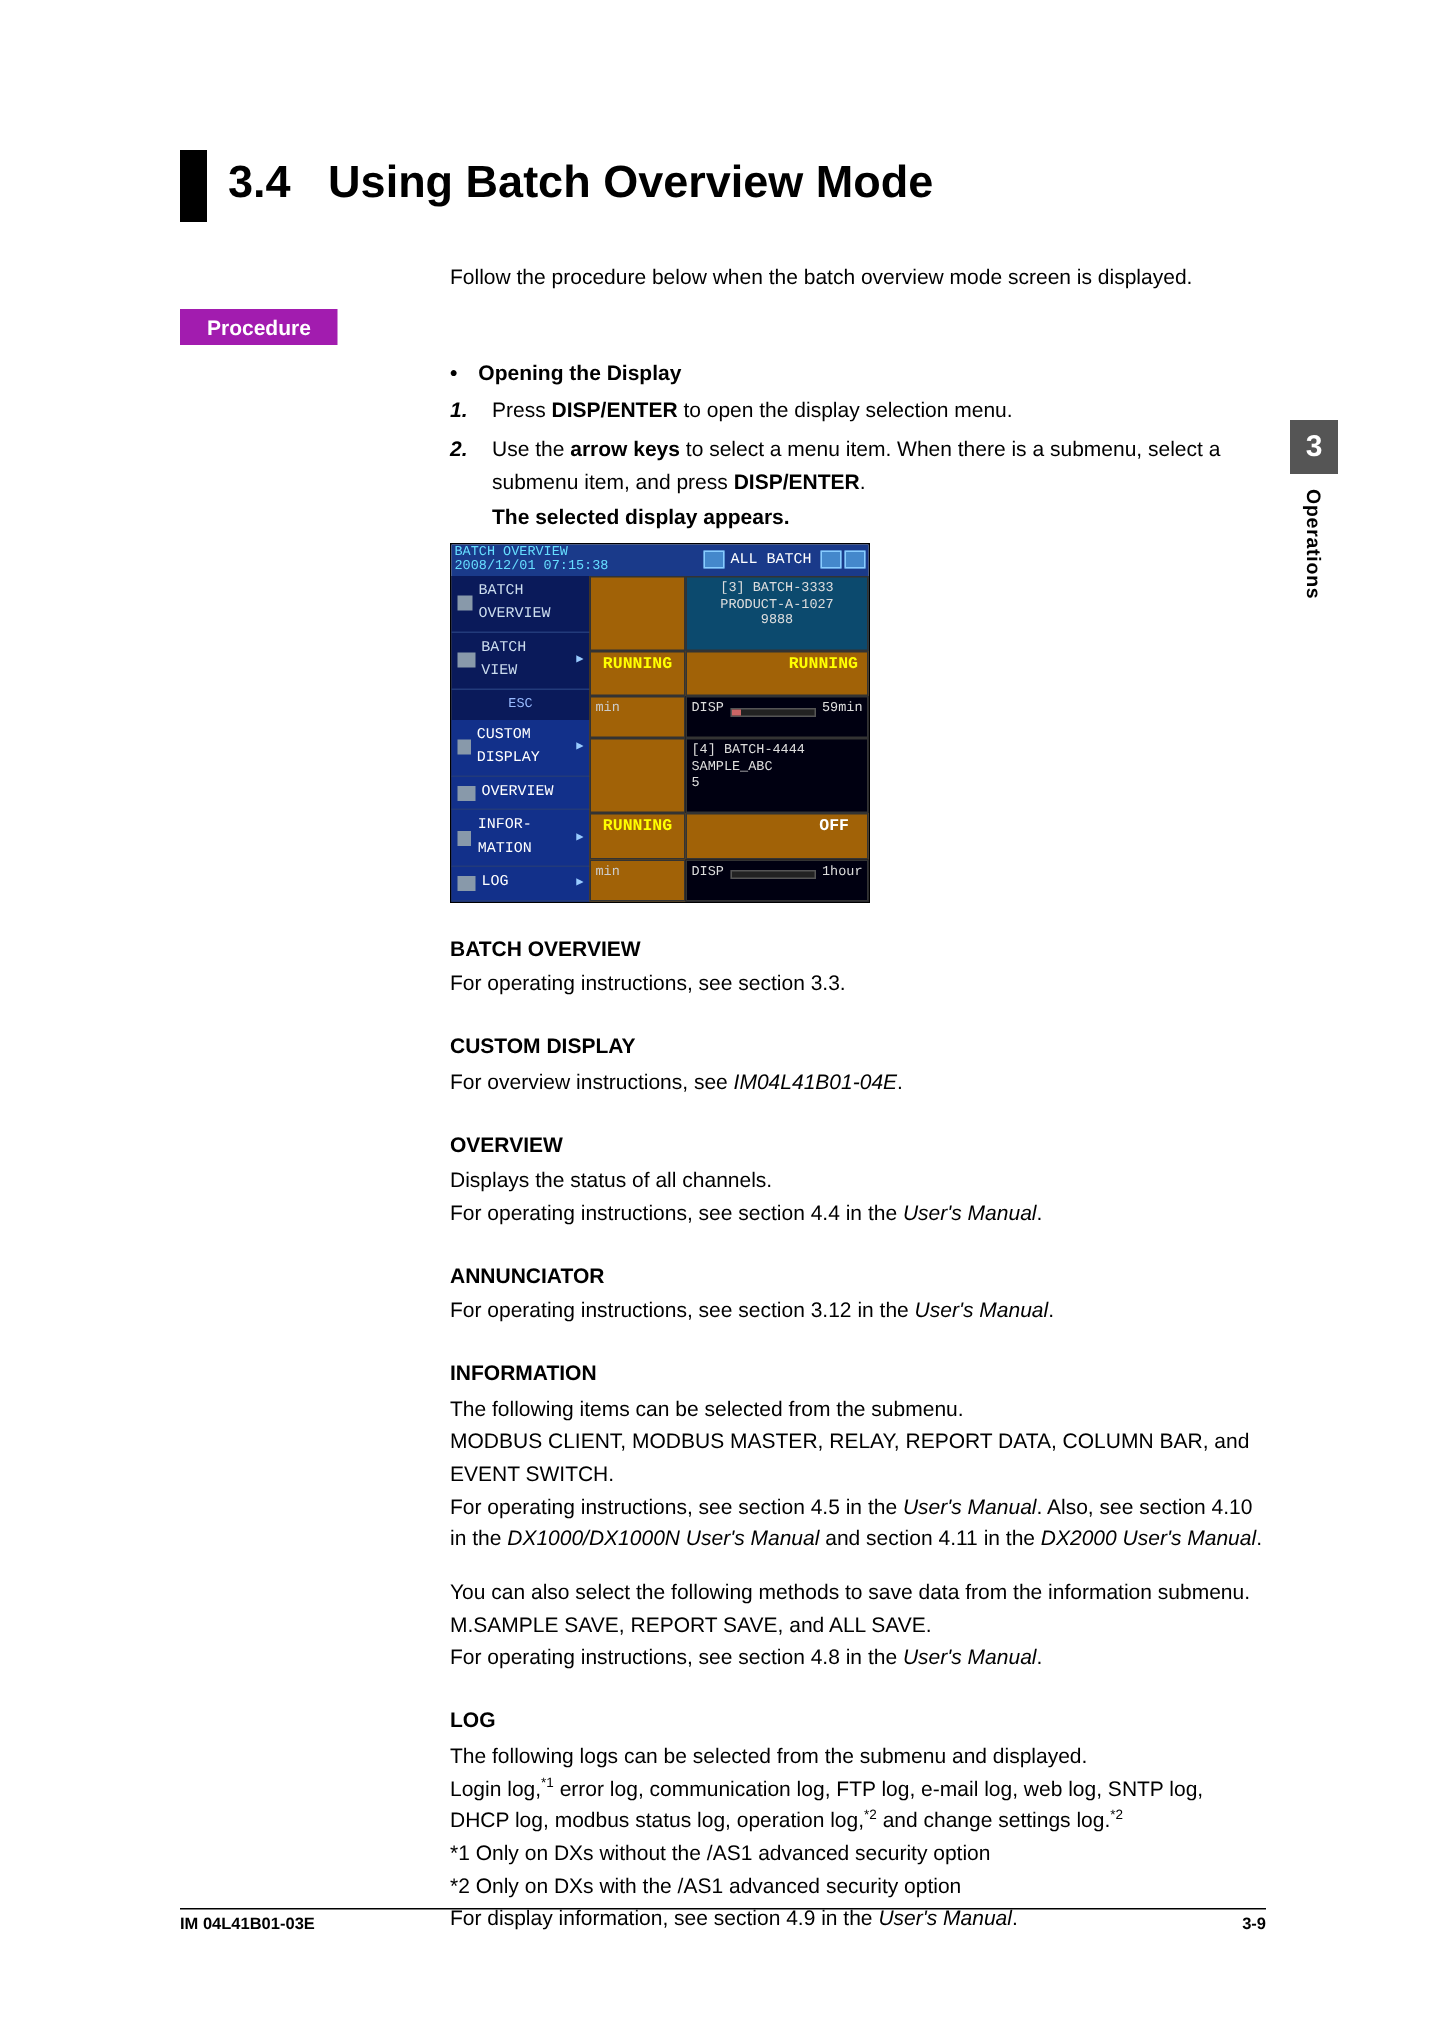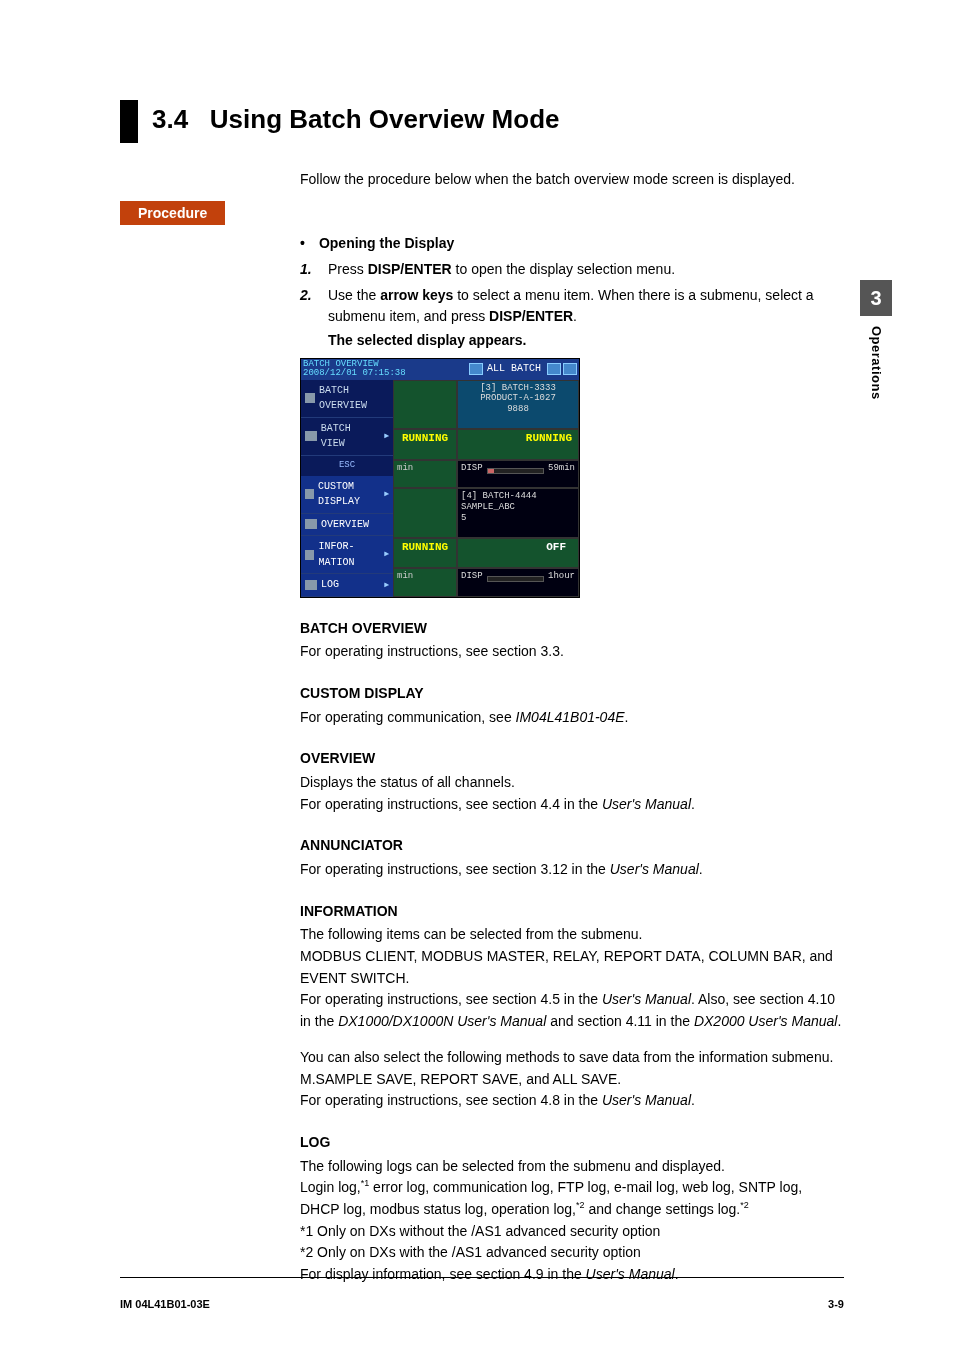--- a/index.html
+++ b/index.html
@@ -3,53 +3,53 @@
 <meta charset="utf-8">
 <style>
   * { box-sizing: border-box; margin: 0; padding: 0; }
   html, body { width: 954px; height: 1350px; background: #fff; font-family: Arial, Helvetica, sans-serif; color: #000; }
   .page { position: relative; width: 954px; height: 1350px; padding: 100px 110px 60px 120px; }
   .side-tab { position: absolute; right: 62px; top: 280px; display: flex; flex-direction: column; align-items: center; }
   .side-tab-num { background: #555; color: #fff; width: 32px; height: 36px; display: flex; align-items: center; justify-content: center; font-size: 20px; font-weight: bold; }
   .side-tab-label { writing-mode: vertical-rl; font-size: 13px; font-weight: bold; margin-top: 10px; letter-spacing: .5px; }
   .title-row { display: flex; align-items: flex-start; }
   .title-bar { width: 18px; background: #000; margin-right: 14px; align-self: stretch; }
-  .title-text { font-size: 26px; font-weight: bold; line-height: 1.05; padding: 6px 0 10px 0; }
+  .title-text { font-size: 30px; font-weight: bold; line-height: 1.05; padding: 6px 0 10px 0; }
   .intro { margin: 28px 0 8px 180px; font-size: 14px; }
-  .proc-label { display: inline-block; background: #c2410c; color: #fff; font-size: 14px; font-weight: bold; padding: 4px 18px; margin-top: 6px; }
+  .proc-label { display: inline-block; background: #a21caf; color: #fff; font-size: 14px; font-weight: bold; padding: 4px 18px; margin-top: 6px; }
   .content { margin-left: 180px; margin-top: 8px; font-size: 14px; line-height: 1.55; }
   .bullet-head { font-weight: bold; margin-bottom: 4px; }
   .step { display: flex; margin-bottom: 4px; }
   .step-num { font-style: italic; font-weight: bold; width: 28px; flex-shrink: 0; }
   .step-body { flex: 1; }
   .step-body .sub { margin-top: 2px; font-weight: bold; }
   .bold { font-weight: bold; }
   .italic { font-style: italic; }
   .sec { margin-top: 20px; }
   .sec-head { font-weight: bold; margin-bottom: 2px; }
   .sup { font-size: 9px; vertical-align: super; }
-  .footer { position: absolute; bottom: 40px; left: 120px; right: 110px; border-top: 1px solid #000; padding-top: 20px; display: flex; justify-content: space-between; font-size: 11px; }
+  .footer { position: absolute; bottom: 61px; left: 120px; right: 110px; border-top: 1px solid #000; padding-top: 4px; display: flex; justify-content: space-between; font-size: 11px; }
   .footer .left { font-weight: bold; }
   .footer .right { font-weight: bold; }
 
   
   .shot { width: 280px; margin: 6px 0 0 0; border: 1px solid #000; font-family: "Courier New", monospace; font-size: 10px; color: #fff; }
   .shot-top { background: #1a3a8a; display: flex; align-items: center; padding: 1px 2px; }
   .shot-top .ttl { color: #6df; font-size: 9px; line-height: 1.05; flex: 1; }
   .shot-top .mid { color: #fff; font-size: 10px; margin: 0 4px; }
   .shot-top .icn { width: 14px; height: 12px; background: #48c; margin-left: 2px; border: 1px solid #8cf; }
   .shot-body { display: flex; background: #000; }
   .shot-side { width: 92px; background: #0a1a5a; }
   .side-item { padding: 3px 4px; border-bottom: 1px solid #223a7a; color: #cde; display: flex; align-items: center; gap: 4px; }
   .side-item.hl { background: #12308a; color: #fff; }
   .side-item .arr { margin-left: auto; color: #9cf; font-size: 8px; }
   .side-ico { width: 12px; height: 10px; background: #89a; display: inline-block; }
   .esc { text-align: center; color: #9bf; font-size: 9px; padding: 3px 0; }
   .shot-main { flex: 1; display: grid; grid-template-columns: 64px 1fr; grid-auto-rows: auto; }
-  .cell { border: 1px solid #333; padding: 2px 3px; background: #14532d; color: #ddd; font-size: 9px; line-height: 1.2; }
+  .cell { border: 1px solid #333; padding: 2px 3px; background: #a16207; color: #ddd; font-size: 9px; line-height: 1.2; }
   .cell.gr { background: #0c4a6e; text-align: center; }
   .cell.bl { background: #001; }
   .run { color: #ff0; font-weight: bold; font-size: 11px; text-align: center; }
   .off { color: #fff; font-weight: bold; font-size: 11px; text-align: right; padding-right: 12px; }
   .disp-row { display: flex; align-items: flex-end; gap: 4px; }
   .bar { flex: 1; height: 6px; background: #222; border: 1px solid #555; position: relative; }
   .bar .fill { position: absolute; left: 0; top: 0; bottom: 0; width: 12%; background: #c66; }
   .small { font-size: 9px; color: #ccc; }
 </style>
 </head>
@@ -175,21 +175,21 @@
     </div>
 
     <div class="sec">
       <div class="sec-head">BATCH OVERVIEW</div>
       <div>For operating instructions, see section 3.3.</div>
     </div>
 
     <div class="sec">
       <div class="sec-head">CUSTOM DISPLAY</div>
       <div>
-        <span>For operating communication, see </span><span class="italic">IM04L41B01-04E</span><span>.</span>
+        <span>For overview instructions, see </span><span class="italic">IM04L41B01-04E</span><span>.</span>
       </div>
     </div>
 
     <div class="sec">
       <div class="sec-head">OVERVIEW</div>
       <div>Displays the status of all channels.</div>
       <div>
         <span>For operating instructions, see section 4.4 in the </span><span class="italic">User's Manual</span><span>.</span>
       </div>
     </div>

